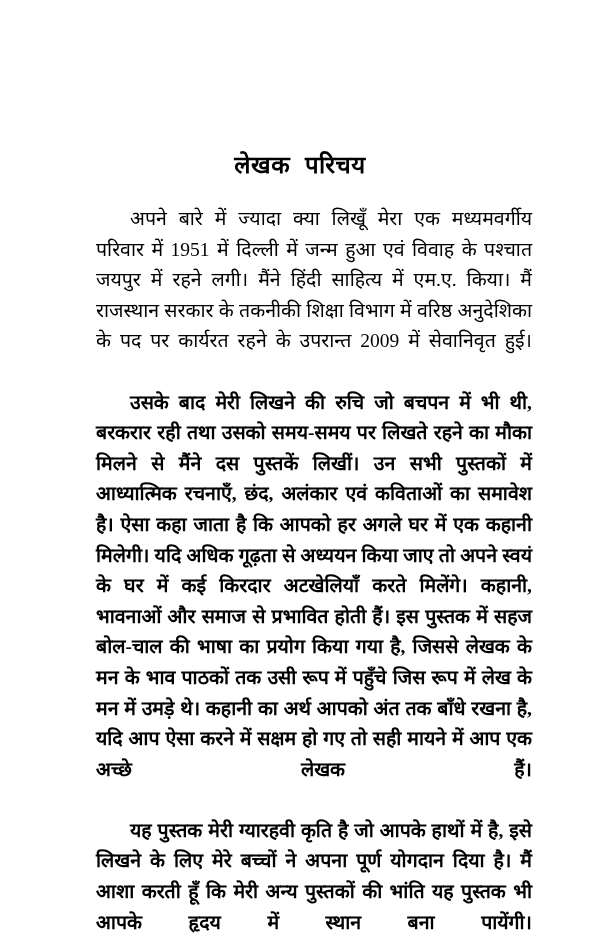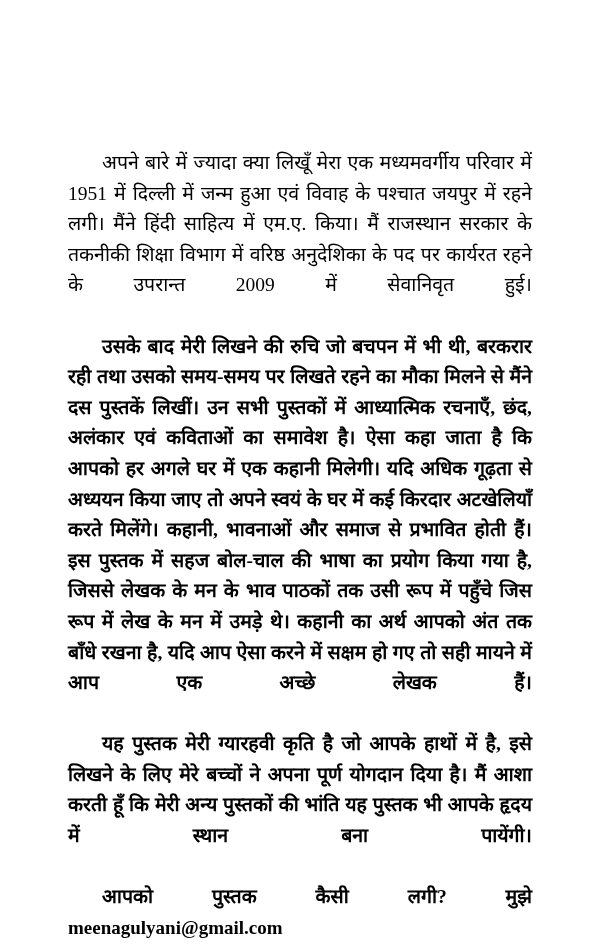--- a/index.html
+++ b/index.html
@@ -53,40 +53,42 @@
     word-spacing: 0.02em;
   }
 
   .body-text + .body-text {
     margin-top: 0;
     font-weight: bold;
   }
 
   .para-indent {
     text-indent: 34px;
+    margin-left: 28px;
   }
 
   .email {
     font-family: "Liberation Serif", "DejaVu Serif", serif;
     font-size: 19px;
   }
 
   
   .body-text::after {
     content: "";
     display: inline-block;
     width: 100%;
   }
 </style>
 </head>
 <body>
 
 <div class="page">
   <div class="content">
 
+    <h1 class="doc-title">लेखक परिचय</h1>
 
     <p class="body-text para-indent">अपने बारे में ज्यादा क्या लिखूँ मेरा एक मध्यमवर्गीय परिवार में 1951 में दिल्ली में जन्म हुआ एवं विवाह के पश्चात जयपुर में रहने लगी। मैंने हिंदी साहित्य में एम.ए. किया। मैं राजस्थान सरकार के तकनीकी शिक्षा विभाग में वरिष्ठ अनुदेशिका के पद पर कार्यरत रहने के उपरान्त 2009 में सेवानिवृत हुई।</p>
 
     <p class="body-text para-indent">उसके बाद मेरी लिखने की रुचि जो बचपन में भी थी, बरकरार रही तथा उसको समय-समय पर लिखते रहने का मौका मिलने से मैंने दस पुस्तकें लिखीं। उन सभी पुस्तकों में आध्यात्मिक रचनाएँ, छंद, अलंकार एवं कविताओं का समावेश है। ऐसा कहा जाता है कि आपको हर अगले घर में एक कहानी मिलेगी। यदि अधिक गूढ़ता से अध्ययन किया जाए तो अपने स्वयं के घर में कई किरदार अटखेलियाँ करते मिलेंगे। कहानी, भावनाओं और समाज से प्रभावित होती हैं। इस पुस्तक में सहज बोल-चाल की भाषा का प्रयोग किया गया है, जिससे लेखक के मन के भाव पाठकों तक उसी रूप में पहुँचे जिस रूप में लेख के मन में उमड़े थे। कहानी का अर्थ आपको अंत तक बाँधे रखना है, यदि आप ऐसा करने में सक्षम हो गए तो सही मायने में आप एक अच्छे लेखक हैं।</p>
 
     <p class="body-text para-indent">यह पुस्तक मेरी ग्यारहवी कृति है जो आपके हाथों में है, इसे लिखने के लिए मेरे बच्चों ने अपना पूर्ण योगदान दिया है। मैं आशा करती हूँ कि मेरी अन्य पुस्तकों की भांति यह पुस्तक भी आपके हृदय में स्थान बना पायेंगी।</p>
 
     <p class="body-text para-indent"><span>आपको पुस्तक कैसी लगी? मुझे </span><span class="email">meenagulyani@gmail.com</span></p>
 
   </div>

